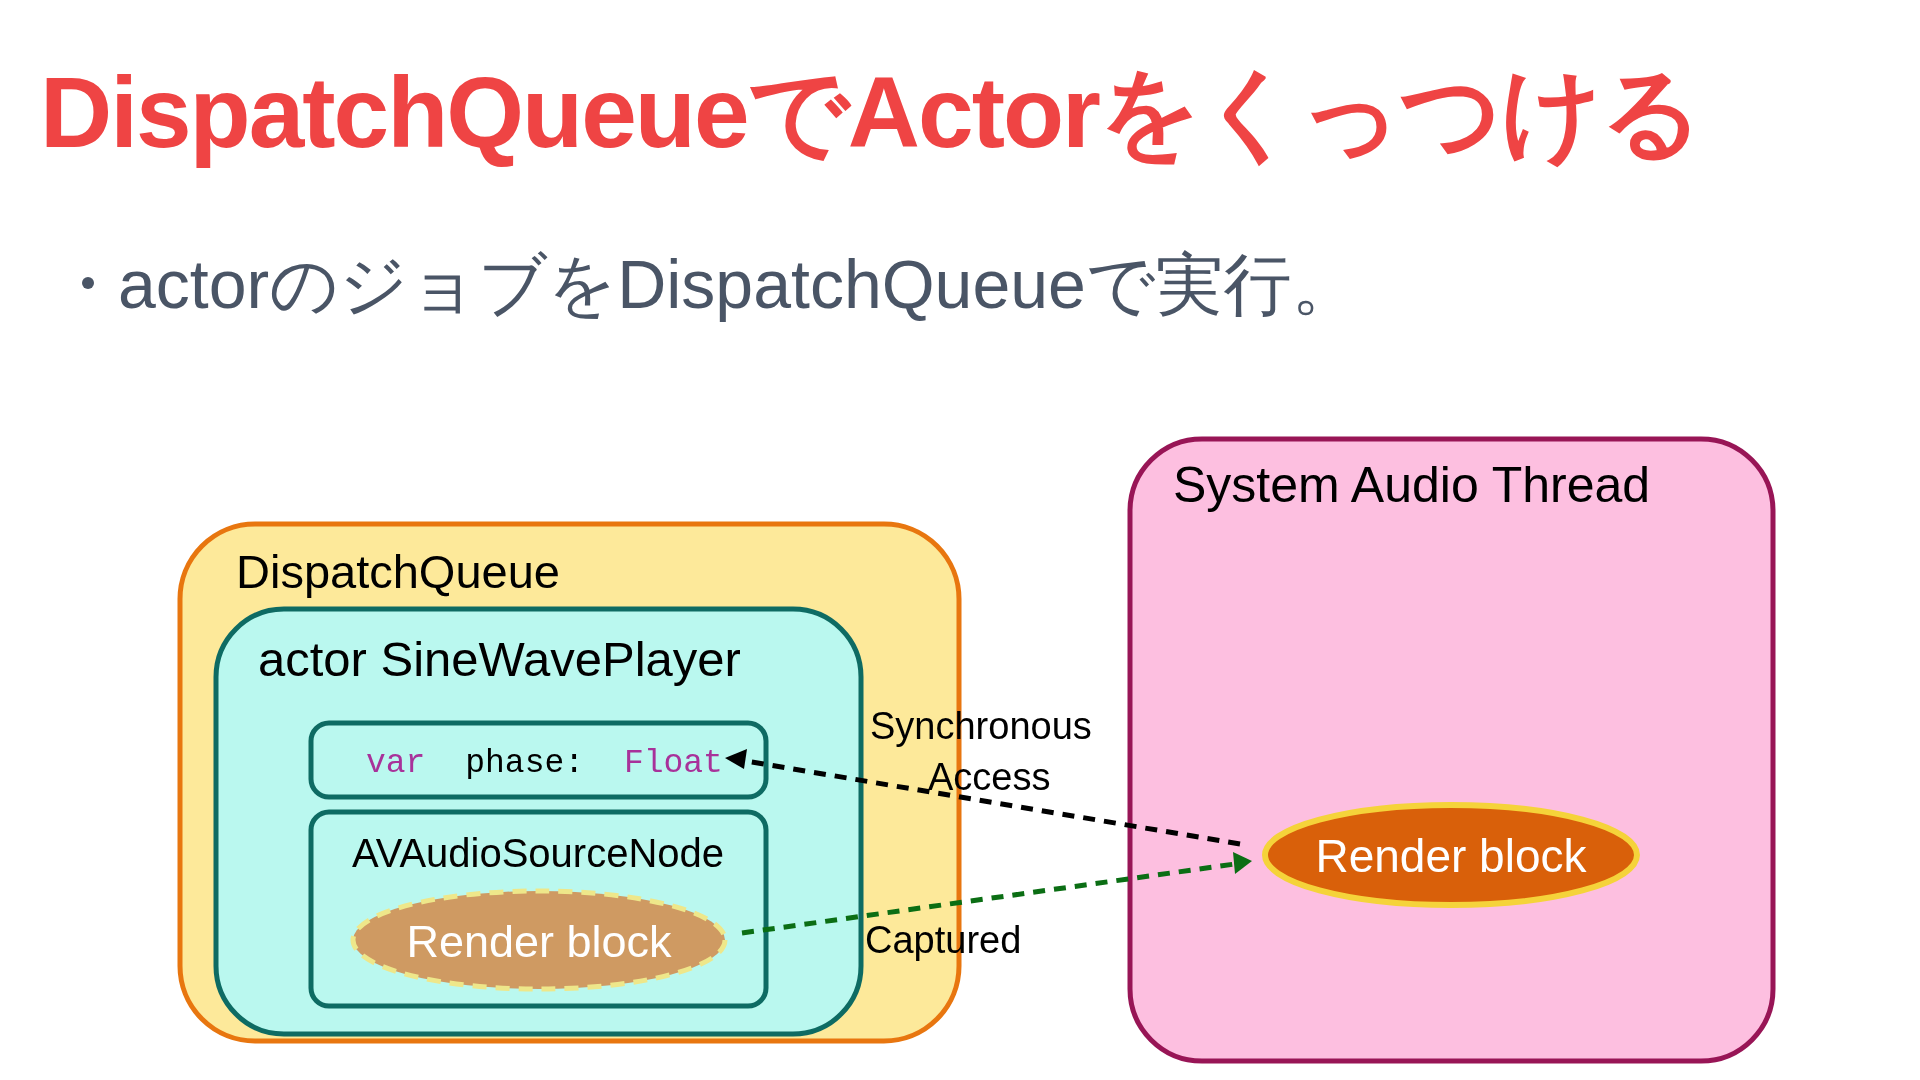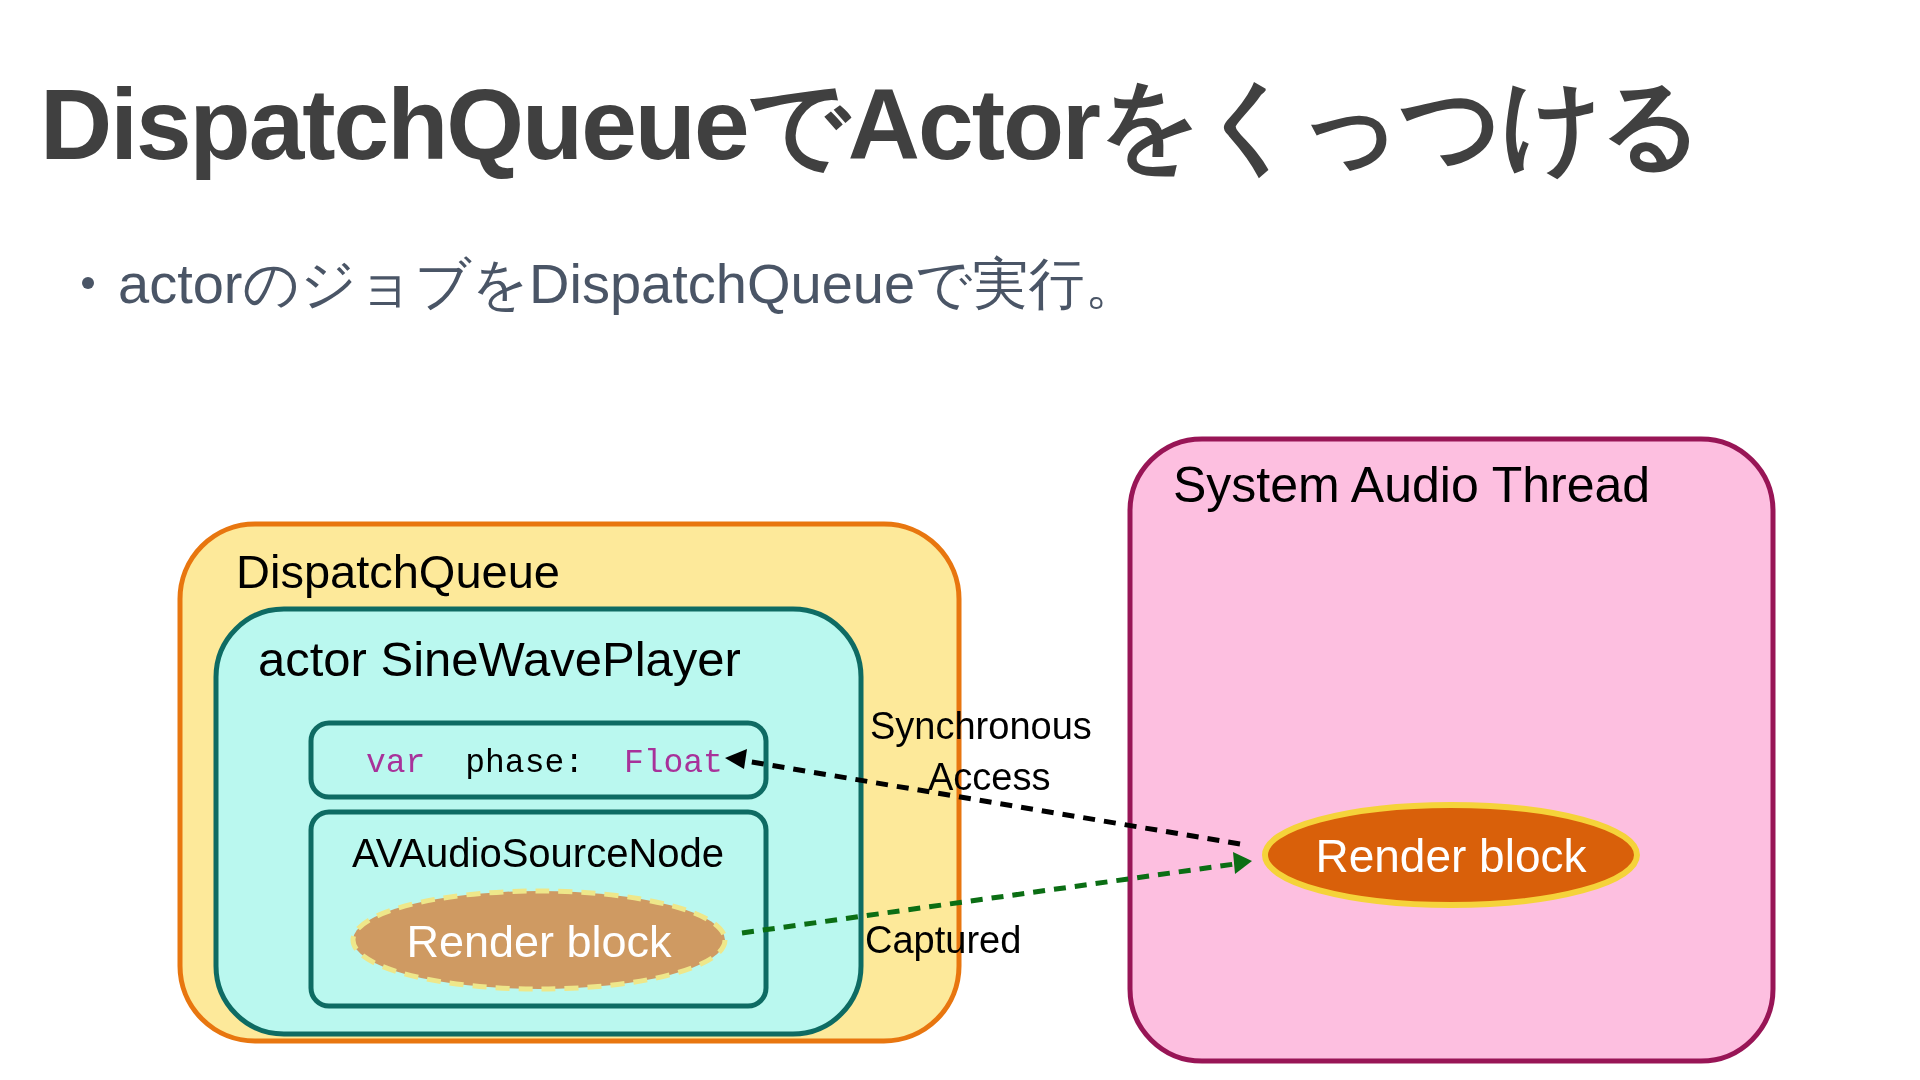--- a/index.html
+++ b/index.html
@@ -1,27 +1,27 @@
 <!DOCTYPE html>
 <html><head>
 <meta charset="utf-8">
 <style>
   html, body { margin: 0; padding: 0; background: #ffffff; }
   body { width: 1920px; height: 1080px; position: relative; overflow: hidden;
          font-family: "Liberation Sans", "DejaVu Sans", sans-serif; }
   .slide-title {
-    position: absolute; left: 40px; top: 64px;
-    font-size: 100px; font-weight: bold; color: #404040;
+    position: absolute; left: 40px; top: 52px;
+    font-size: 100px; font-weight: bold; color: #ef4444;
     letter-spacing: -2px; white-space: nowrap; line-height: 1.2;
     font-family: "Liberation Sans", "DejaVu Sans", sans-serif;
   }
   .bullets { position: absolute; left: 70px; top: 244px; margin: 0; padding: 0; list-style: none; }
   .bullet {
     position: relative; padding-left: 48px; height: 107px;
-    font-size: 56px; color: #4a5566; white-space: nowrap; line-height: 80px;
+    font-size: 68px; color: #4a5566; white-space: nowrap; line-height: 80px;
     font-family: "Liberation Sans", "DejaVu Sans", sans-serif;
   }
   .bullet-dot {
     position: absolute; left: 12px; top: 33px; width: 12px; height: 12px;
     border-radius: 50%; background: #4a5566;
   }
   svg.diagram { position: absolute; left: 0; top: 0; width: 1920px; height: 1080px; }
   .lbl { font-family: "Liberation Sans", "DejaVu Sans", sans-serif; fill: #000; }
   .mono { font-family: "Liberation Mono", "DejaVu Sans Mono", monospace; }
 </style>

